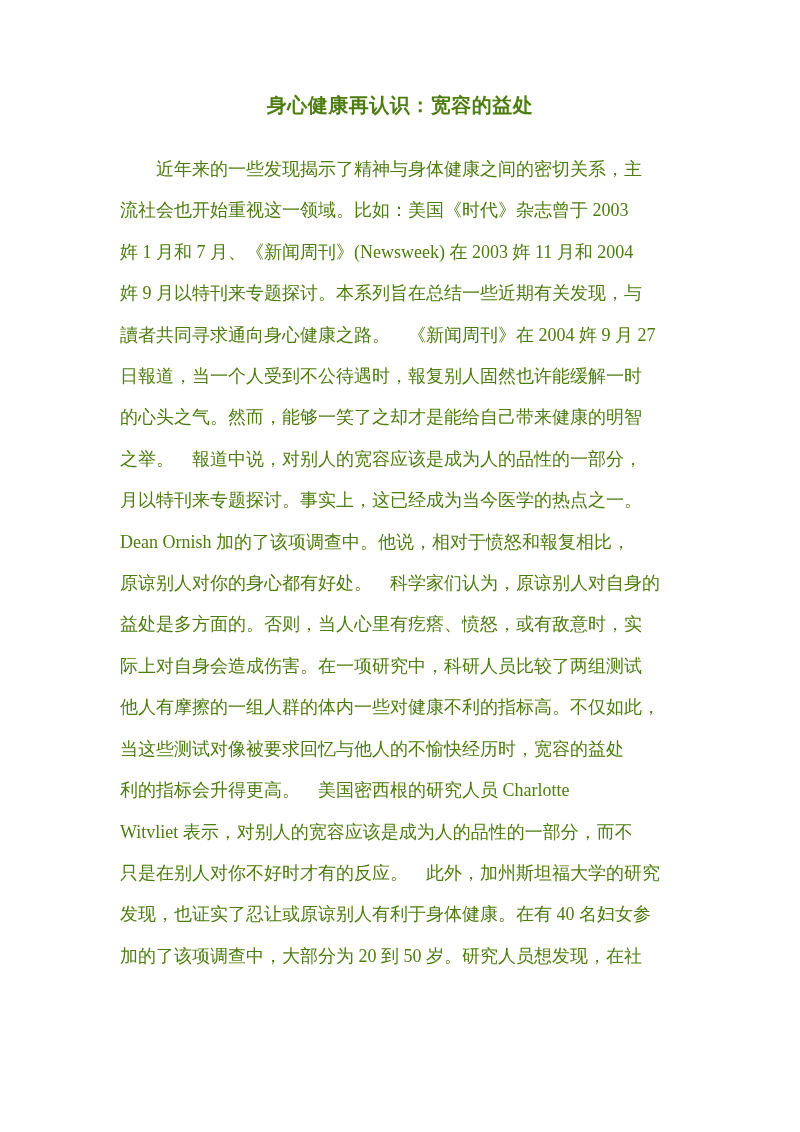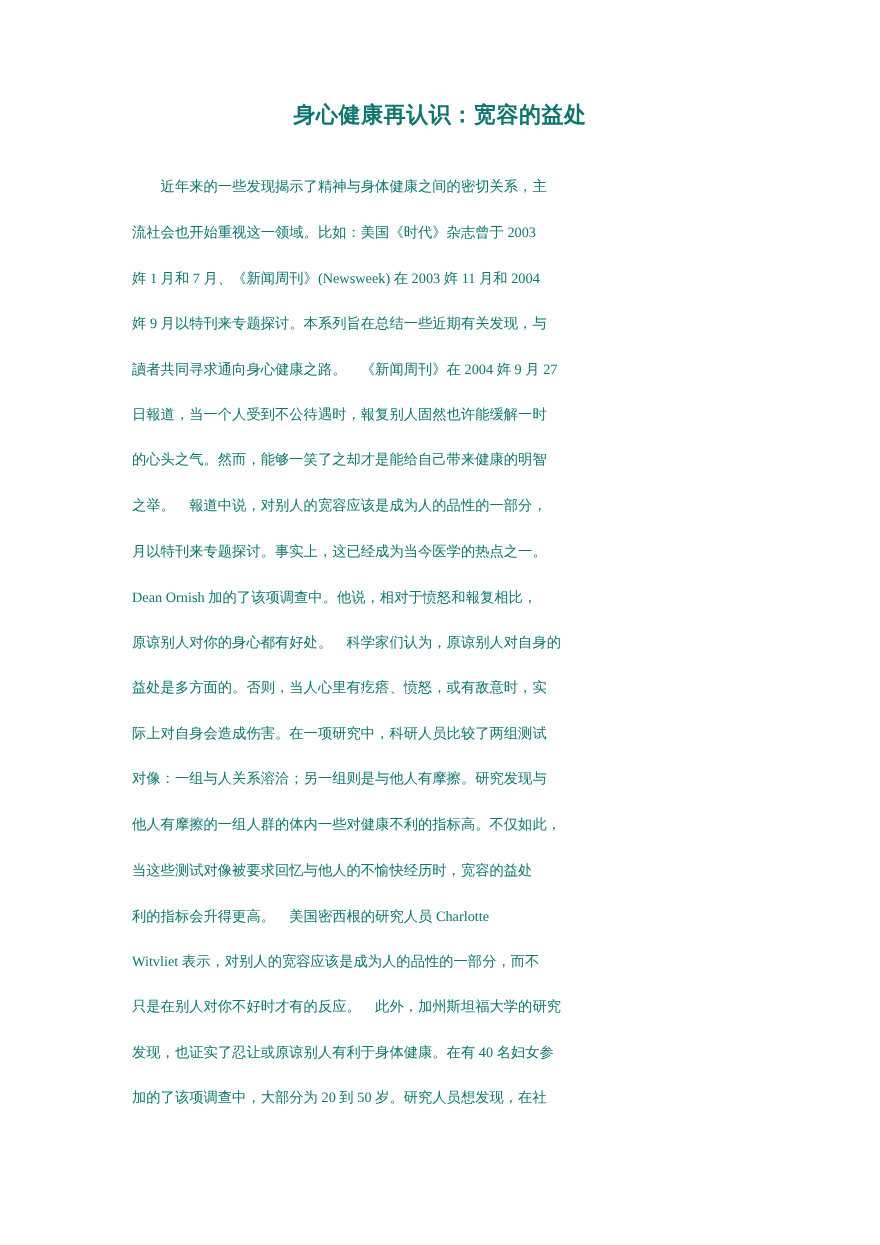--- a/index.html
+++ b/index.html
@@ -5,21 +5,21 @@
   html, body {
     margin: 0;
     padding: 0;
     background: #ffffff;
   }
   .page {
     position: relative;
     width: 800px;
     height: 1132px;
     background: #ffffff;
-    color: #0f766e;
+    color: #4d7c0f;
     font-family: "Liberation Serif", "DejaVu Serif", serif;
     overflow: hidden;
   }
   .doc-title {
     position: absolute;
     top: 90px;
     left: 0;
     width: 800px;
     margin: 0;
     text-align: center;
@@ -30,21 +30,21 @@
   }
   .doc-body {
     position: absolute;
     top: 149px;
     left: 120px;
     width: 575px;
   }
   .doc-line {
     margin: 0;
     padding: 0;
-    font-size: 13px;
+    font-size: 18px;
     line-height: 41.4px;
     white-space: pre;
     letter-spacing: 0px;
   }
 </style>
 </head>
 <body>
 
 <div class="page">
   <h1 class="doc-title">身心健康再认识：宽容的益处</h1>
@@ -55,21 +55,20 @@
     <p class="doc-line">姩 9 月以特刊来专题探讨。本系列旨在总结一些近期有关发现，与</p>
     <p class="doc-line">讀者共同寻求通向身心健康之路。　《新闻周刊》在 2004 姩 9 月 27</p>
     <p class="doc-line">日報道，当一个人受到不公待遇时，報复别人固然也许能缓解一时</p>
     <p class="doc-line">的心头之气。然而，能够一笑了之却才是能给自己带来健康的明智</p>
     <p class="doc-line">之举。　報道中说，对别人的宽容应该是成为人的品性的一部分，</p>
     <p class="doc-line">月以特刊来专题探讨。事实上，这已经成为当今医学的热点之一。</p>
     <p class="doc-line">Dean Ornish 加的了该项调查中。他说，相对于愤怒和報复相比，</p>
     <p class="doc-line">原谅别人对你的身心都有好处。　科学家们认为，原谅别人对自身的</p>
     <p class="doc-line">益处是多方面的。否则，当人心里有疙瘩、愤怒，或有敌意时，实</p>
     <p class="doc-line">际上对自身会造成伤害。在一项研究中，科研人员比较了两组测试</p>
-    <p class="doc-line">对像：一组与人关系溶洽；另一组则是与他人有摩擦。研究发现与</p>
     <p class="doc-line">他人有摩擦的一组人群的体内一些对健康不利的指标高。不仅如此，</p>
     <p class="doc-line">当这些测试对像被要求回忆与他人的不愉快经历时，宽容的益处</p>
     <p class="doc-line">利的指标会升得更高。　美国密西根的研究人员 Charlotte</p>
     <p class="doc-line">Witvliet 表示，对别人的宽容应该是成为人的品性的一部分，而不</p>
     <p class="doc-line">只是在别人对你不好时才有的反应。　此外，加州斯坦福大学的研究</p>
     <p class="doc-line">发现，也证实了忍让或原谅别人有利于身体健康。在有 40 名妇女参</p>
     <p class="doc-line">加的了该项调查中，大部分为 20 到 50 岁。研究人员想发现，在社</p>
   </div>
 </div>
 

